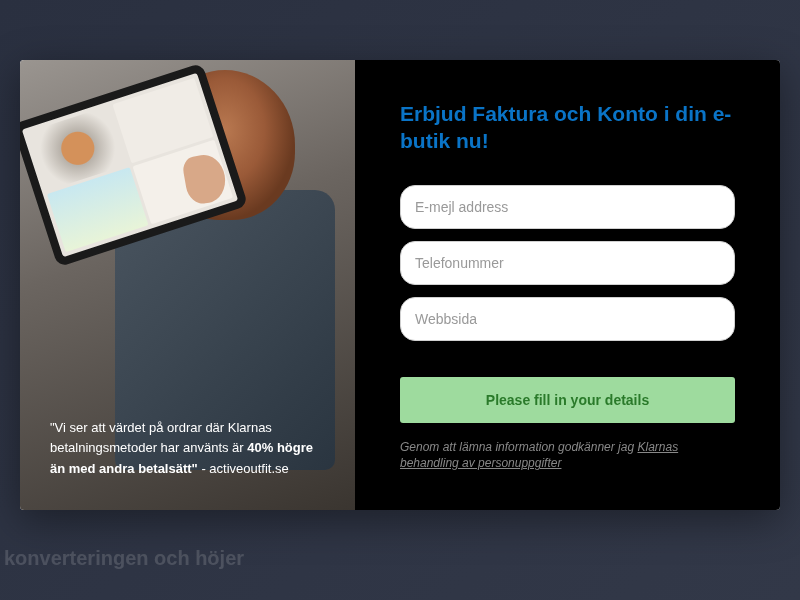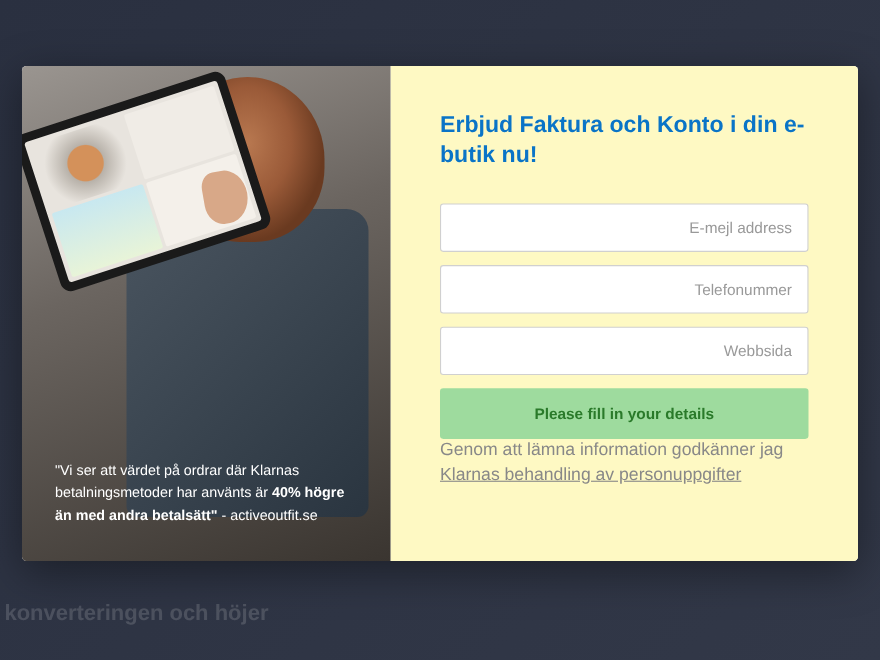--- a/index.html
+++ b/index.html
@@ -104,55 +104,57 @@
   right: 30px;
   color: #fff;
   font-size: 13px;
   line-height: 1.6;
   z-index: 10;
 }
 .testimonial .bold { font-weight: bold; }
 .right-panel {
   flex: 1;
   padding: 40px 45px;
-  background: #fef9c3;
+  background: #000000;
 }
 .form-title {
   color: #0a74c7;
   font-size: 21px;
   font-weight: bold;
   line-height: 1.3;
   margin-bottom: 30px;
 }
 .form-input {
   width: 100%;
   padding: 13px 14px;
   margin-bottom: 12px;
   border: 1px solid #d0d0d0;
-  border-radius: 3px;
+  border-radius: 15px;
   font-size: 14px;
   color: #333;
-  text-align: right;
 }
 .form-input::placeholder { color: #999; }
 .submit-btn {
   width: 100%;
   padding: 15px;
+  margin-top: 24px;
   background: #9edb9e;
   border: none;
   border-radius: 3px;
   color: #2a7a2a;
   font-size: 14px;
   font-weight: bold;
   cursor: pointer;
 }
 .consent {
-  font-size: 16px;
+  margin-top: 16px;
+  font-size: 12px;
   color: #888;
   line-height: 1.4;
+  font-style: italic;
 }
 .consent a {
   color: #888;
   text-decoration: underline;
 }
 </style>
 </head>
 <body>
 
 <div class="backdrop">

